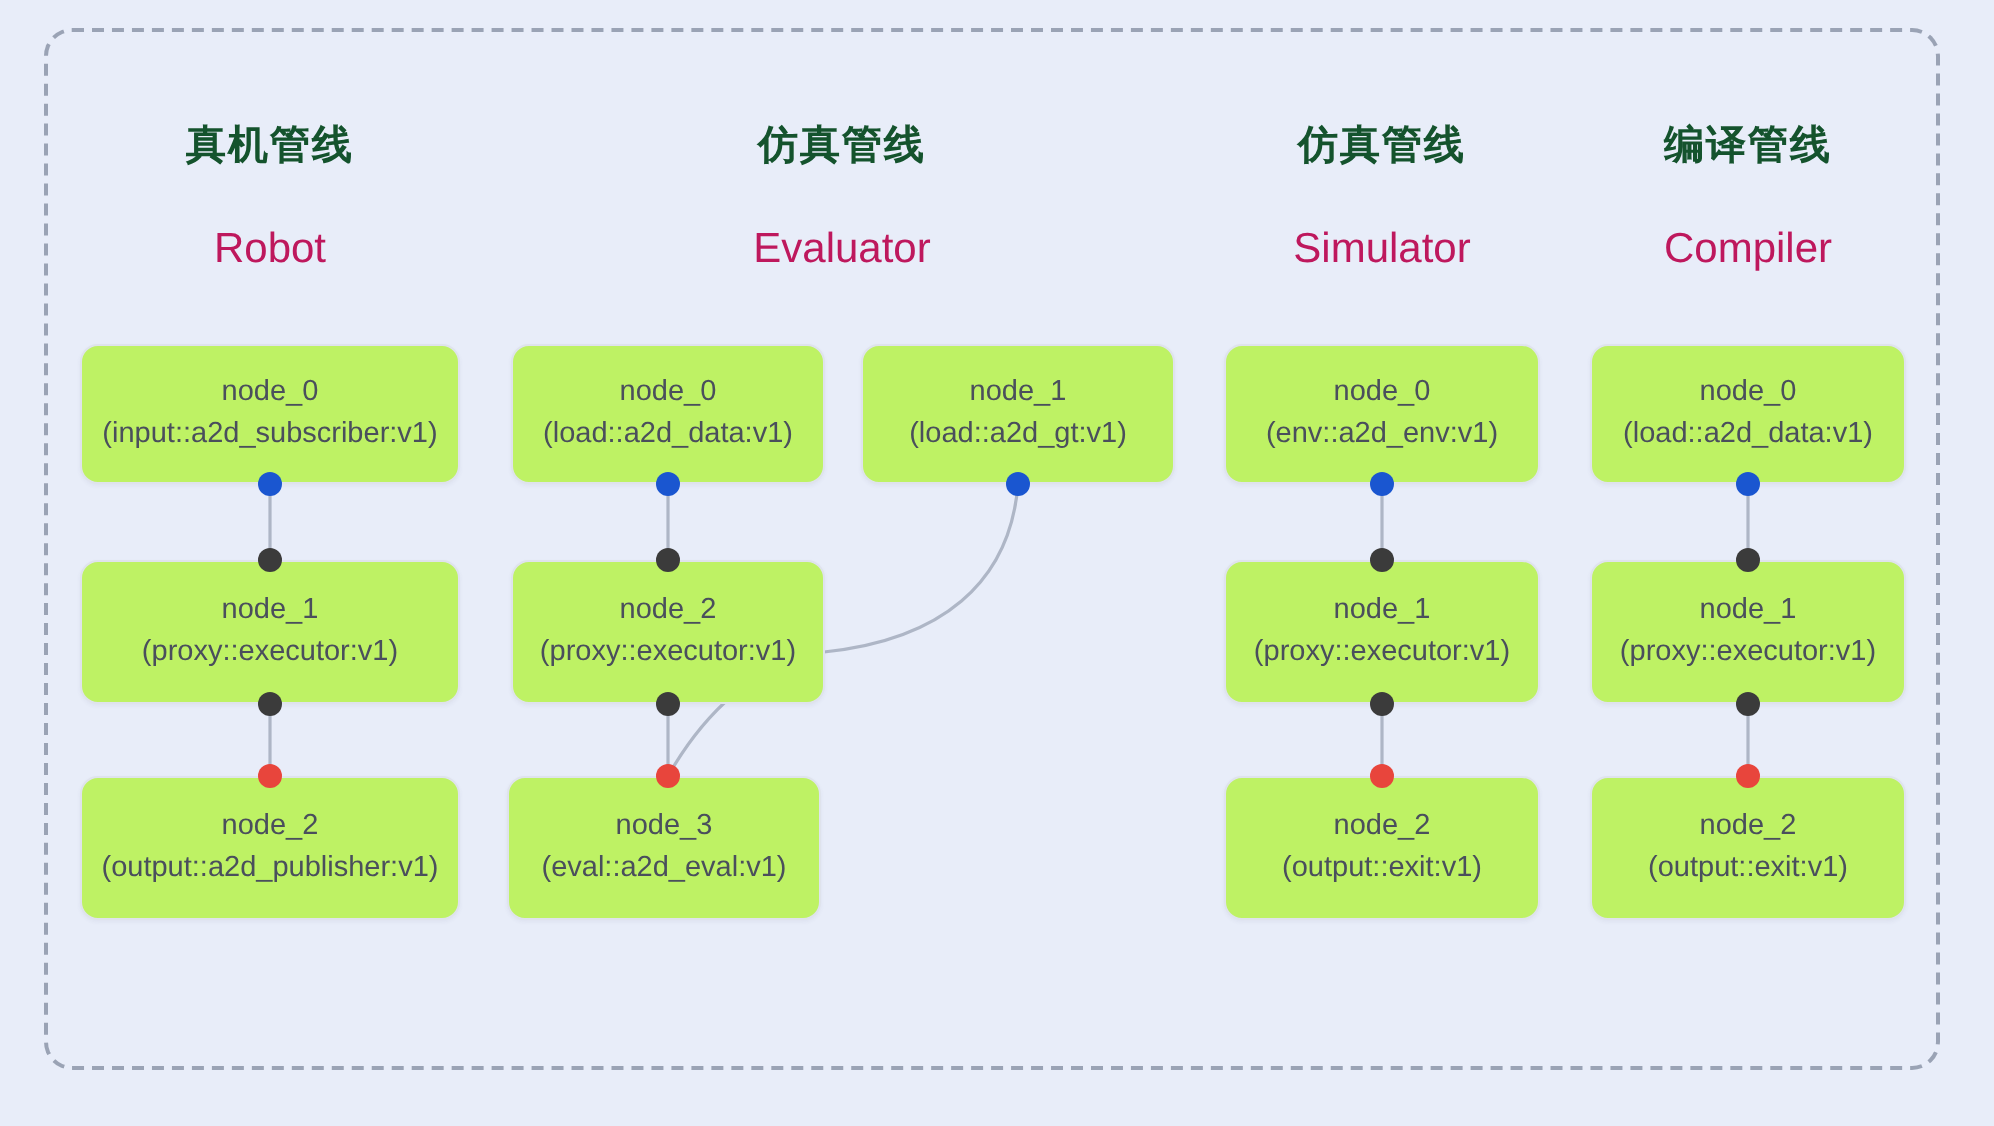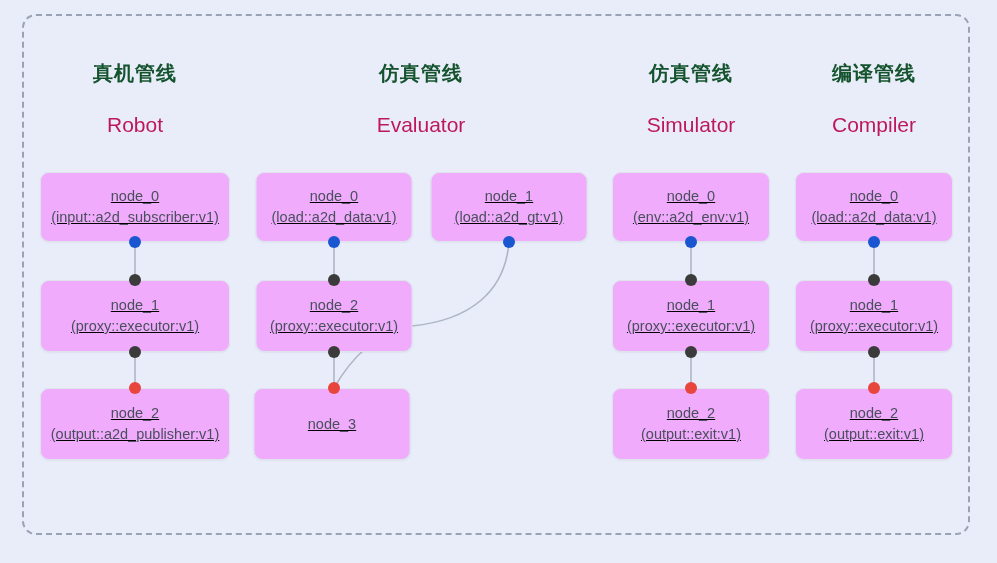--- a/index.html
+++ b/index.html
@@ -51,30 +51,29 @@
     font-size: 21px;
     font-weight: normal;
     color: #be185d;
     line-height: 26px;
     white-space: nowrap;
   }
   
   .node {
     position: absolute;
     box-sizing: border-box;
-    background: #f0abfc;
+    background: #bef264;
     border: 1px solid #dfe3ec;
     border-radius: 9px;
     box-shadow: 0 1px 2px rgba(60,70,100,0.06);
     display: flex;
     flex-direction: column;
     align-items: center;
     justify-content: center;
     transform: translateX(-50%);
-    text-decoration: underline;
   }
   .node .title {
     font-size: 14.5px;
     color: #4a4f5c;
     line-height: 21px;
     white-space: nowrap;
   }
   .node .sub {
     font-size: 14.5px;
     color: #4a4f5c;
@@ -173,20 +172,21 @@
   <div class="node" style="left:509px; top:172px; width:157px; height:70px;">
     <div class="title">node_1</div>
     <div class="sub">(load::a2d_gt:v1)</div>
   </div>
   <div class="node" style="left:334px; top:280px; width:157px; height:72px;">
     <div class="title">node_2</div>
     <div class="sub">(proxy::executor:v1)</div>
   </div>
   <div class="node" style="left:332px; top:388px; width:157px; height:72px;">
     <div class="title">node_3</div>
+    <div class="sub">(eval::a2d_eval:v1)</div>
   </div>
   <div class="port blue" style="left:334px; top:242px;"></div>
   <div class="port blue" style="left:509px; top:242px;"></div>
   <div class="port black" style="left:334px; top:280px;"></div>
   <div class="port black" style="left:334px; top:352px;"></div>
   <div class="port red" style="left:334px; top:388px;"></div>
 
   <div class="node" style="left:691px; top:172px; width:158px; height:70px;">
     <div class="title">node_0</div>
     <div class="sub">(env::a2d_env:v1)</div>

